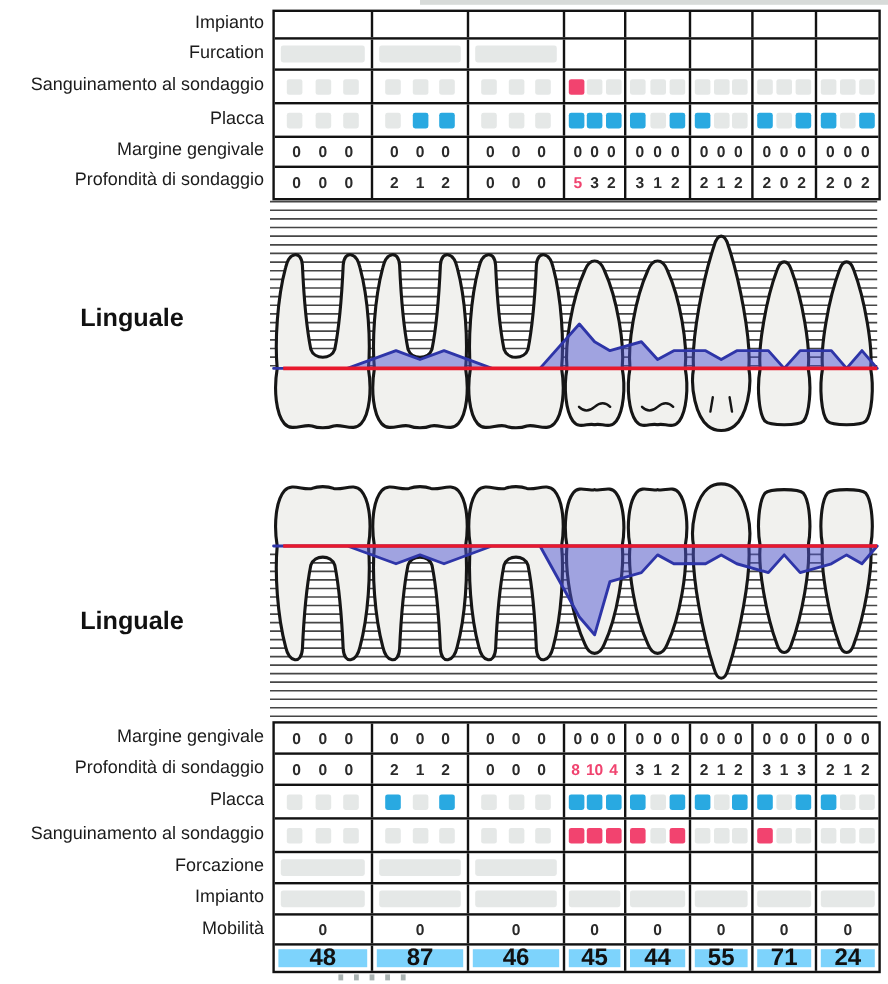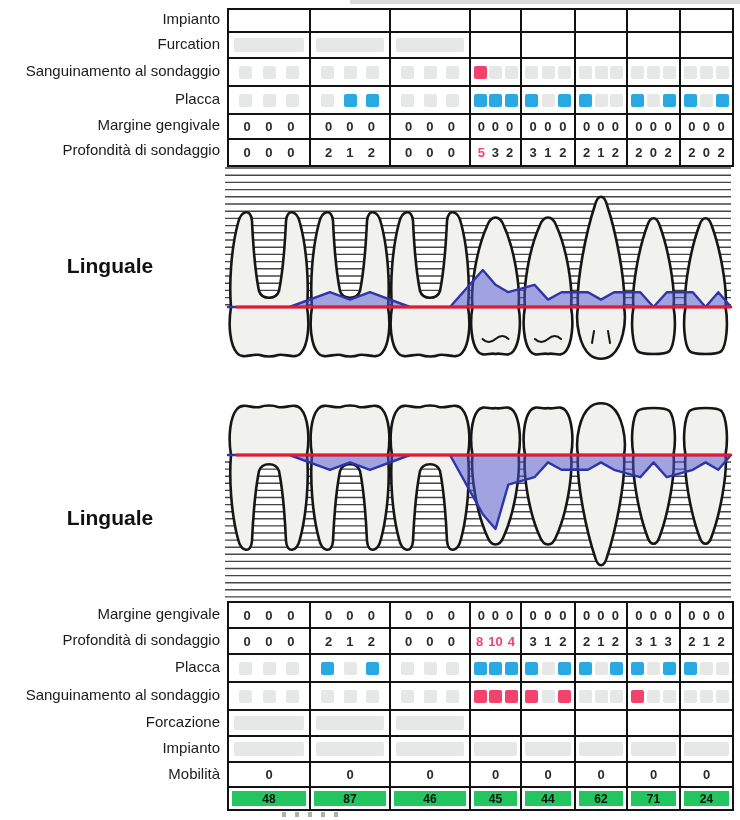--- a/index.html
+++ b/index.html
@@ -15,21 +15,21 @@
   .t-row:last-child{border-bottom:none;}
   .t-cell{box-sizing:border-box;border-right:2px solid #121212;display:flex;align-items:center;justify-content:space-evenly;overflow:hidden;}
   .t-cell:last-child{border-right:none;}
 
   .sq{width:13px;height:13px;border-radius:2px;background:#E5E8E7;flex:0 0 auto;}
   .sq-blue{background:#29A9E1;}
   .sq-red{background:#F2436F;}
   .gbar{width:88%;height:62%;background:#E5E8E7;border-radius:2px;margin:auto;}
   .num{font-size:13px;font-weight:bold;color:#2a2a2a;}
   .num.red{color:#F0436F;}
-  .toothnum{background:#22c55e;width:calc(100% - 6px);height:calc(100% - 6px);margin:auto;display:flex;align-items:center;justify-content:center;font-weight:bold;font-size:12px;color:#111;}
+  .toothnum{background:#7dd3fc;width:calc(100% - 6px);height:calc(100% - 6px);margin:auto;display:flex;align-items:center;justify-content:center;font-weight:bold;font-size:20px;color:#111;}
 
   
   .chart-svg{position:absolute;left:225px;width:508px;}
   .gridline{stroke:#464646;stroke-width:1.4;}
   .tooth{fill:#f1f1ee;stroke:#161616;stroke-width:2.6;stroke-linejoin:round;}
   .mark{fill:none;stroke:#161616;stroke-width:2;stroke-linecap:round;}
   .pd-poly{fill:rgba(80,85,210,0.5);stroke:#2E35A8;stroke-width:2.4;stroke-linejoin:round;}
   .baseline{stroke:#E8192C;stroke-width:3;}
 
   #top-strip{position:absolute;left:350px;top:0;width:390px;height:4px;background:#d8dbd9;}
@@ -600,21 +600,21 @@
       <div class="t-cell" style="width: 80px;">
         <div class="toothnum">46</div>
       </div>
       <div class="t-cell" style="width: 51px;">
         <div class="toothnum">45</div>
       </div>
       <div class="t-cell" style="width: 54px;">
         <div class="toothnum">44</div>
       </div>
       <div class="t-cell" style="width: 52px;">
-        <div class="toothnum">62</div>
+        <div class="toothnum">55</div>
       </div>
       <div class="t-cell" style="width: 53px;">
         <div class="toothnum">71</div>
       </div>
       <div class="t-cell" style="width: 51px;">
         <div class="toothnum">24</div>
       </div>
     </div>
   </div>
 

